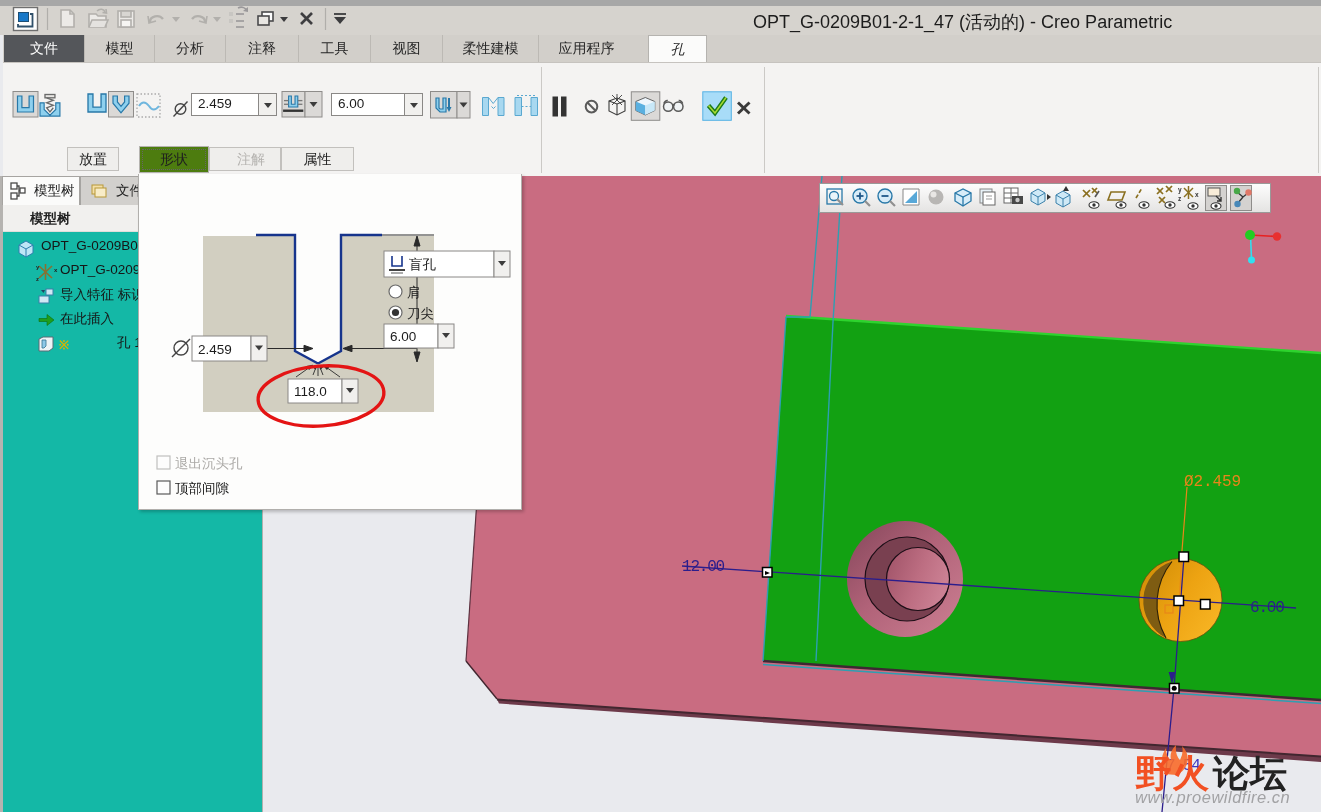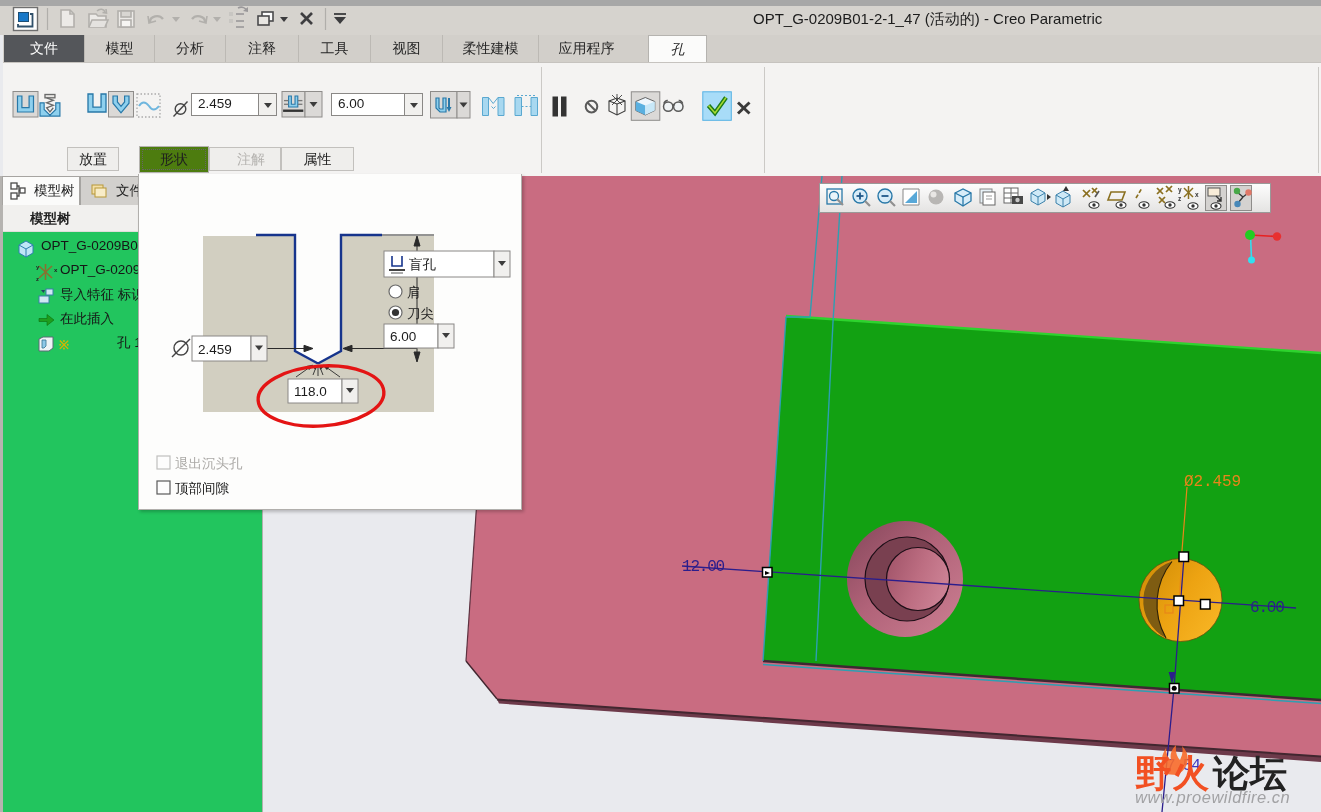--- a/index.html
+++ b/index.html
@@ -2,41 +2,41 @@
 <html><head>
 <meta charset="utf-8">
 <style>
 * { margin:0; padding:0; box-sizing:border-box; }
 html,body { width:1321px; height:812px; overflow:hidden; }
 body { font-family:"Liberation Sans", sans-serif; position:relative; background:#e9eaee; }
 .abs { position:absolute; }
 
 #topedge { left:0; top:0; width:1321px; height:6px; background:#a7a7a7; }
 #titlebar { left:0; top:6px; width:1321px; height:29px; background:#d6d3ce; }
-#title { left:753px; top:10px; font-size:15px; color:#1c1c1c; }
+#title { left:753px; top:10px; font-size:18px; color:#1c1c1c; }
 
 #menurow { left:3px; top:35px; width:1318px; height:27px; background:#d2cfca; }
 .mtab { position:absolute; top:0; height:27px; line-height:27px; text-align:center; font-size:14px; color:#262626; }
 .mtab.sep { border-left:1px solid #bcb9b4; }
 #tab-file { background:#54565a; color:#fff; }
 #tab-hole { background:#fbfbfa; font-style:italic; border:1px solid #b5b3af; border-bottom:none; }
 
 #ribbon { left:3px; top:62px; width:1318px; height:114px; background:#f4f3f2; border-top:1px solid #c6c3bf;}
 #ribbon .vsep { position:absolute; top:4px; height:106px; width:1px; background:#cbc9c6; }
 .combo { position:absolute; background:#fff; border:1px solid #8a8886; display:flex; }
 .combo .val { flex:1; font-size:13.5px; color:#1c1c1c; padding:2px 0 0 6px; }
 .combo .arr { width:18px; border-left:1px solid #8a8886; background:#f1f0ee; position:relative; }
 .arr:after, .darr:after { content:""; position:absolute; left:50%; top:50%; margin:-2px 0 0 -4px; border:4px solid transparent; border-top:5px solid #3c3c3c; }
 
 #formrow { left:3px; top:147px; width:1318px; height:29px; }
 .ftab { position:absolute; top:0px; height:24px; line-height:23px; text-align:center; font-size:14px; color:#1f1f1f; background:#efeeec; border:1px solid #c2c0bd;}
 .ftab.active { background:#4d7c0f; outline:1px dotted #666; outline-offset:-4px; top:-1px; height:27px; line-height:25px; border-color:#b5b3b0; }
 .ftab.dis { color:#b4b2af; }
 
-#mtree { left:0; top:176px; width:263px; height:636px; background:#22c55e; border-right:1px solid #b2b0ad; border-left:3px solid #b5b3b0;}
+#mtree { left:0; top:176px; width:263px; height:636px; background:#14b8a6; border-right:1px solid #b2b0ad; border-left:3px solid #b5b3b0;}
 #mtreetabs { position:absolute; left:0; top:0; width:260px; height:29px; background:#cfccc8; }
 .mttab { position:absolute; top:0; height:29px; font-size:13.5px; color:#222; }
 #mthdr { position:absolute; left:0; top:29px; width:260px; height:27px; background:#f1f0ee; font-size:13.5px; font-weight:bold; color:#222; line-height:27px; padding-left:27px; border-bottom:1px solid #e0deda;}
 .ti { position:absolute; font-size:13.5px; color:#161616; white-space:nowrap; }
 
 #gfx { left:263px; top:176px; width:1058px; height:636px; }
 
 #popup { left:138px; top:174px; width:384px; height:336px; background:#fdfdfc; border:1px solid #b1afac; border-top:none; box-shadow:2px 2px 3px rgba(0,0,0,0.22); }
 </style>
 </head>

